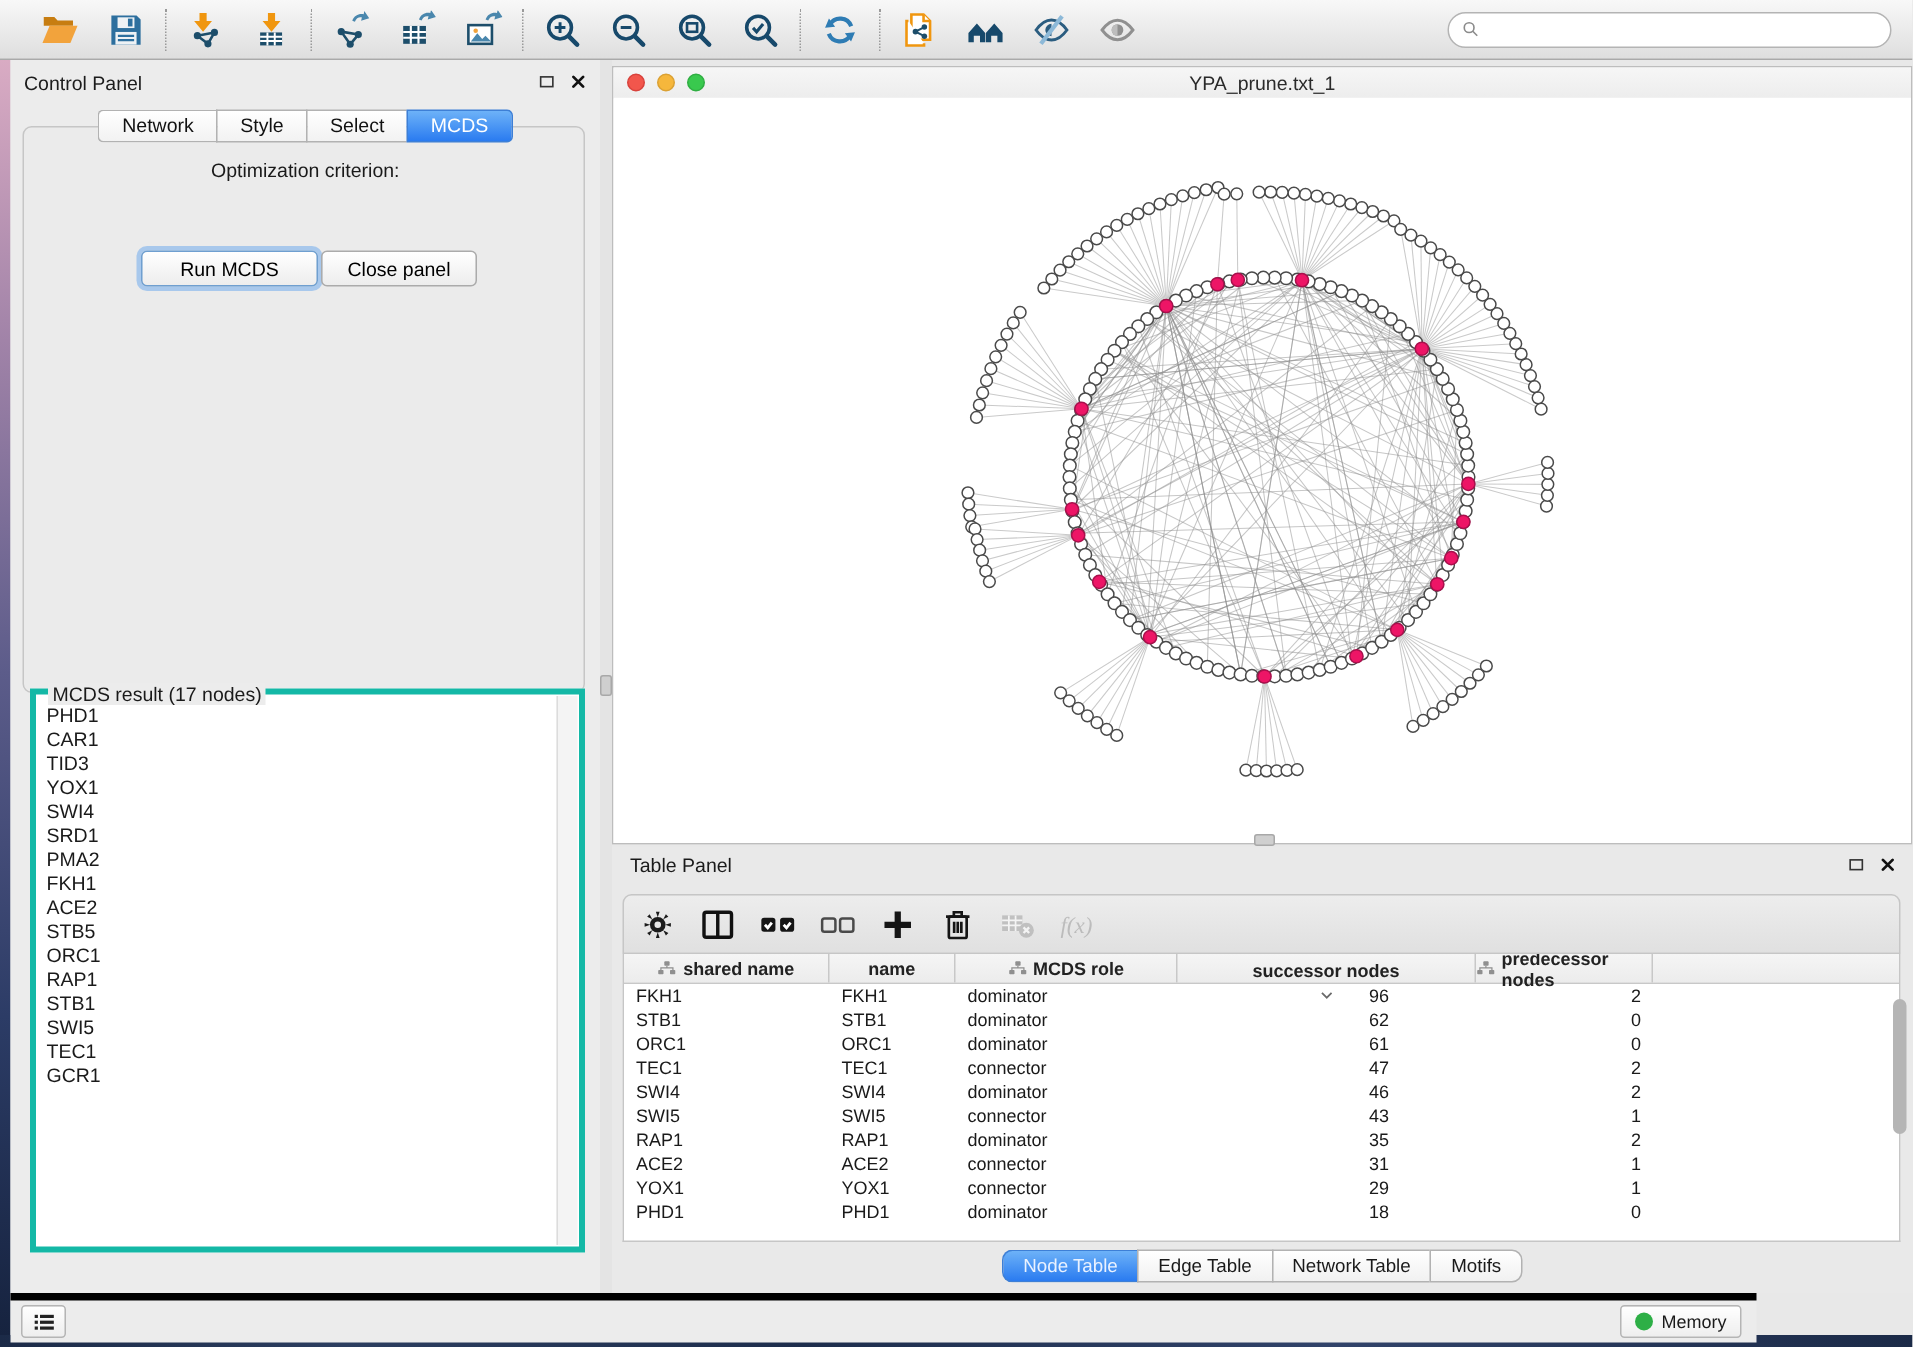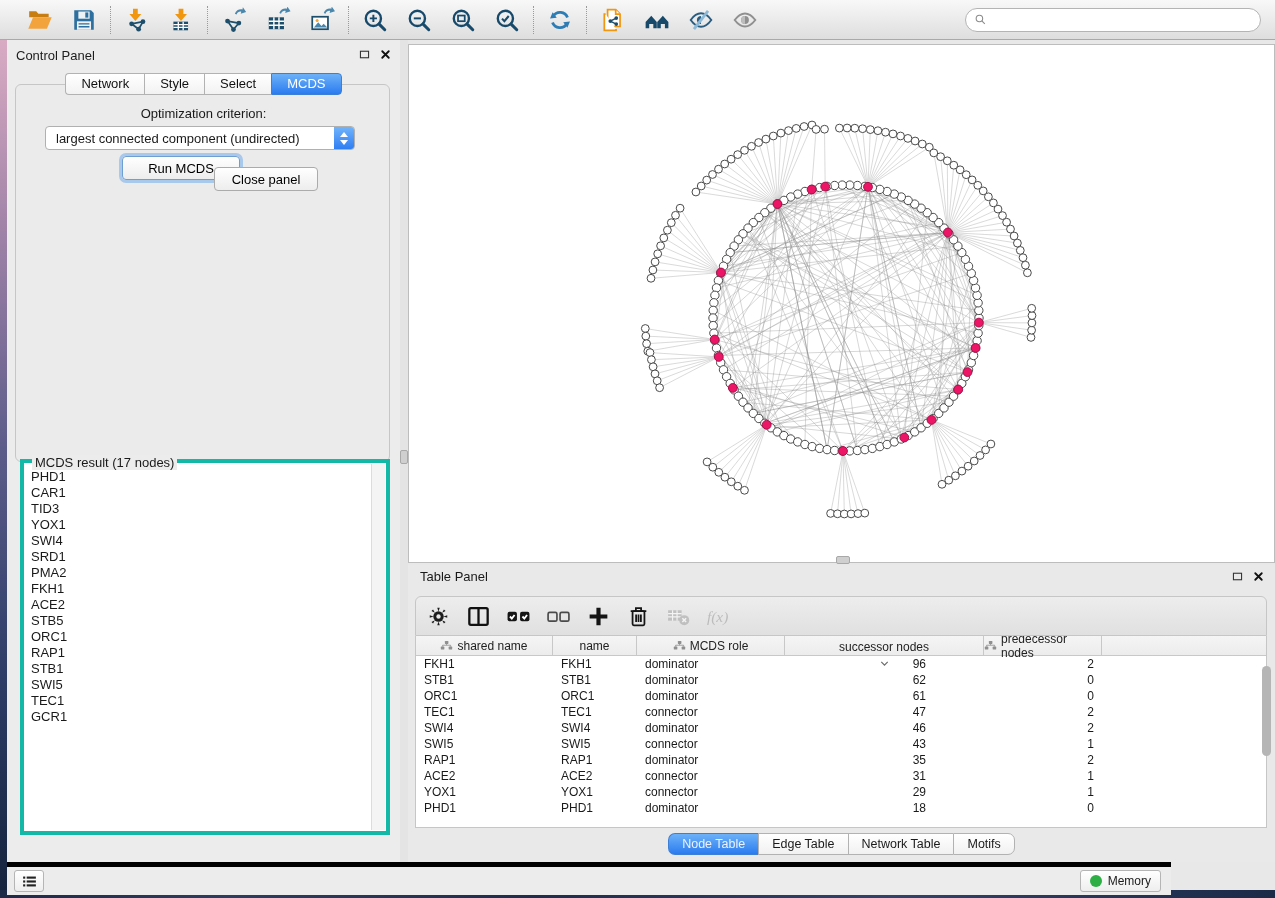--- a/index.html
+++ b/index.html
@@ -41,21 +41,21 @@
   #opt-label{position:absolute;left:0;top:66px;width:100%;text-align:center;font-size:13px;z-index:2}
   #criterion-select{position:absolute;left:38px;top:86px;width:310px;height:24px;box-sizing:border-box;
     background:#fff;border:1px solid #b0b0b0;border-radius:4px;display:flex;align-items:center;z-index:2;cursor:pointer;}
   #criterion-value{flex:1;font-size:13px;padding-left:10px;white-space:nowrap;}
   #criterion-stepper{width:20px;height:22px;margin-right:0;border-radius:0 3px 3px 0;
     background:linear-gradient(#71b4fb,#2f7ef2);display:flex;flex-direction:column;align-items:center;justify-content:center;gap:3px;}
   .tri-up{width:0;height:0;border-left:4px solid transparent;border-right:4px solid transparent;border-bottom:5px solid #fff;}
   .tri-down{width:0;height:0;border-left:4px solid transparent;border-right:4px solid transparent;border-top:5px solid #fff;}
   .cp-btn{position:absolute;height:24px;box-sizing:border-box;background:linear-gradient(#ffffff,#ededed);
     border:1px solid #ababab;border-radius:4px;font-size:13px;z-index:2;cursor:pointer;font-family:"Liberation Sans",sans-serif;}
-  #run-btn{left:87px;top:116px;width:118px;box-shadow:0 0 0 3px #a8c8ec;border-color:#6f9fd0;margin-left:28px;}
+  #run-btn{left:87px;top:127px;width:118px;box-shadow:0 0 0 3px #a8c8ec;border-color:#6f9fd0;}
   #closepanel-btn{left:196px;top:127px;width:104px;margin-left:11px;}
   #mcds-fieldset{position:absolute;left:13px;top:419px;width:370px;height:376px;box-sizing:border-box;
     border:4px solid #14b8a6;background:#fff;z-index:2;}
   #mcds-legend{position:absolute;left:8px;top:-8px;background:#ececec;padding:0 3px;font-size:13px;}
   #mcds-list{position:absolute;left:0;top:6px;bottom:2px;right:15px;overflow:hidden;padding-left:7px;}
   .mcds-item{font-size:13px;line-height:16px;cursor:default;}
   #mcds-scroll{position:absolute;right:1px;top:1px;bottom:1px;width:13px;background:#f4f4f4;border-left:1px solid #dcdcdc;}
   
   #v-split{position:absolute;left:400px;top:40px;width:8px;height:822px;background:#e4e4e4;}
   #v-split-handle{position:absolute;left:0;top:410px;width:8px;height:14px;background:#cfcfcf;border:1px solid #a8a8a8;box-sizing:border-box;border-radius:2px;cursor:col-resize;}
@@ -75,21 +75,21 @@
   #table-panel{position:absolute;left:408px;top:565px;width:867px;height:297px;background:#e9e9e9;}
   #tp-title{position:absolute;left:12px;top:4px;font-size:13px;}
   #tp-toolbar{position:absolute;left:7px;top:31px;width:852px;height:40px;box-sizing:border-box;
     background:linear-gradient(#ededed,#e0e0e0);border:1px solid #c6c6c6;border-radius:6px 6px 0 0;
     display:flex;align-items:center;gap:15px;padding:0 10px;}
   .tp-icon{width:25px;height:25px;cursor:pointer}
   .tp-icon svg{width:25px;height:25px}
   .tp-icon.disabled{opacity:.55;cursor:default}
   #tp-table{position:absolute;left:7px;top:71px;width:852px;height:192px;box-sizing:border-box;
     background:#fff;border:1px solid #c6c6c6;border-top:none;overflow:hidden;}
-  #tp-headrow{display:flex;height:19px;background:linear-gradient(#f5f5f5,#ececec);border-bottom:1px solid #c8c8c8;}
+  #tp-headrow{display:flex;height:19px;background:linear-gradient(#f5f5f5,#ececec);border-bottom:1px solid #c8c8c8;font-weight:bold;}
   .th{display:flex;align-items:center;justify-content:center;gap:4px;font-size:12px;color:#222;
     border-right:1px solid #c8c8c8;box-sizing:border-box;height:19px;cursor:pointer;}
   .th svg.tree{width:13px;height:13px}
   .th svg.chev{width:11px;height:11px}
   .tr{display:flex;height:16px;}
   .td{font-size:12px;line-height:16px;box-sizing:border-box;white-space:nowrap;overflow:hidden;cursor:default;}
   .td.left{text-align:left;padding-left:8px;}
   .td.right{text-align:right;}
   #tp-scrollthumb{position:absolute;right:4px;top:101px;width:9px;height:90px;border-radius:4.5px;background:#b5b5b5;cursor:pointer;}
   #tp-tabs{position:absolute;left:0;top:268px;width:100%;display:flex;justify-content:center;}
@@ -286,27 +286,20 @@
         </span>
       <span class="win-btn">
           <svg viewBox="0 0 24 24" stroke="#111" stroke-width="3.4" stroke-linecap="round">
             <path d="M6 6l12 12M18 6 6 18"></path>
           </svg>
         </span>
     </span>
   </div>
   <div id="cp-box"></div>
   <div id="opt-label">Optimization criterion:</div>
-  <div id="criterion-select">
-    <span id="criterion-value">largest connected component (undirected)</span>
-    <span id="criterion-stepper">
-      <span class="tri-up"></span>
-        <span class="tri-down"></span>
-    </span>
-  </div>
   <button class="cp-btn" id="run-btn">Run MCDS</button>
   <button class="cp-btn" id="closepanel-btn">Close panel</button>
   <div id="mcds-fieldset">
     <span id="mcds-legend">MCDS result (17 nodes)</span>
     <div id="mcds-list">
         <div class="mcds-item">PHD1</div>
         <div class="mcds-item">CAR1</div>
         <div class="mcds-item">TID3</div>
         <div class="mcds-item">YOX1</div>
         <div class="mcds-item">SWI4</div>
@@ -324,20 +317,26 @@
       </div>
     <div id="mcds-scroll"></div>
   </div>
 </div>
 
 <div id="v-split">
     <div id="v-split-handle"></div>
   </div>
 
 <div id="network-window">
+  <div id="nw-titlebar">
+    <span class="traffic" id="tl-close"></span>
+    <span class="traffic" id="tl-min"></span>
+    <span class="traffic" id="tl-max"></span>
+    <div id="nw-title">YPA_prune.txt_1</div>
+  </div>
   <div id="net-canvas">
     <svg id="net-svg" width="865" height="497" viewBox="0 0 865 497">
         <g>
           <line x1="368.5" y1="139.0" x2="304.2" y2="245.4" stroke="#8f8f8f" stroke-width="0.7" opacity="0.5"></line>
           <line x1="368.5" y1="139.0" x2="485.3" y2="376.9" stroke="#8f8f8f" stroke-width="0.7" opacity="0.5"></line>
           <line x1="368.5" y1="139.0" x2="552.8" y2="187.6" stroke="#8f8f8f" stroke-width="0.7" opacity="0.5"></line>
           <line x1="368.5" y1="139.0" x2="307.5" y2="222.9" stroke="#8f8f8f" stroke-width="0.7" opacity="0.5"></line>
           <line x1="368.5" y1="139.0" x2="448.4" y2="385.5" stroke="#8f8f8f" stroke-width="0.7" opacity="0.5"></line>
           <line x1="368.5" y1="139.0" x2="418.1" y2="384.6" stroke="#8f8f8f" stroke-width="0.7" opacity="0.5"></line>
           <line x1="368.5" y1="139.0" x2="485.3" y2="129.1" stroke="#8f8f8f" stroke-width="0.7" opacity="0.5"></line>

